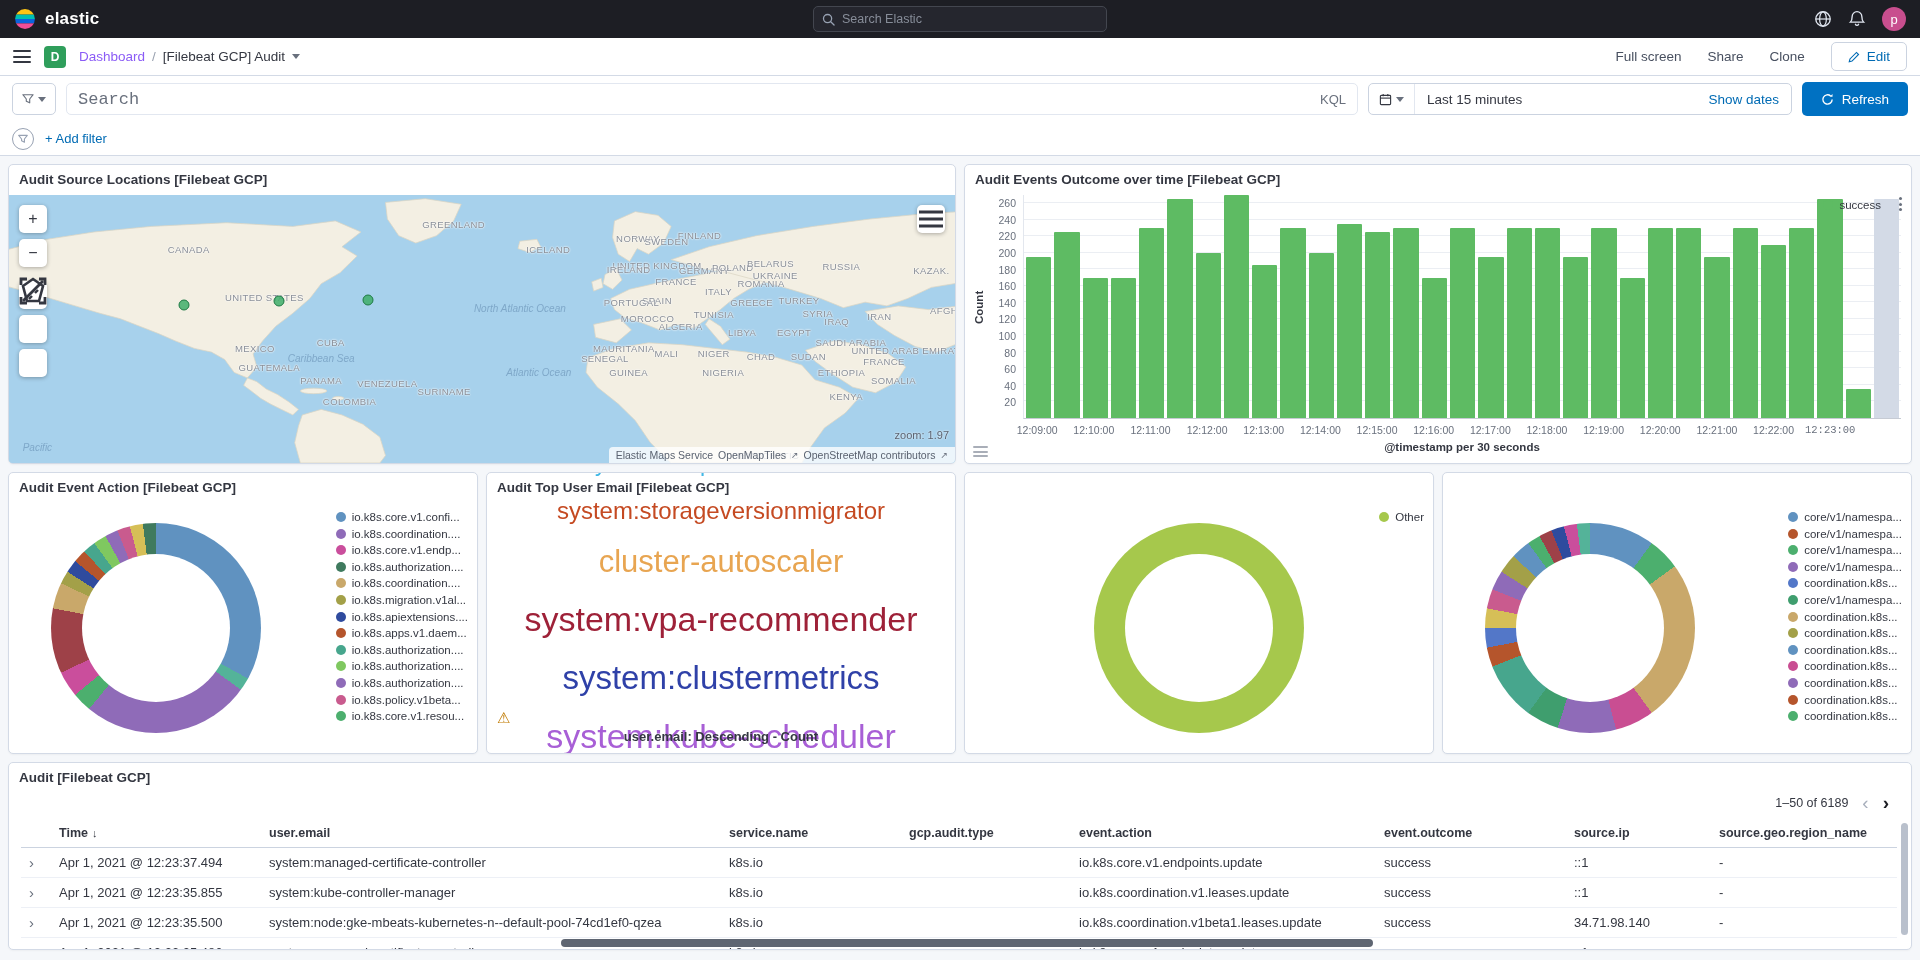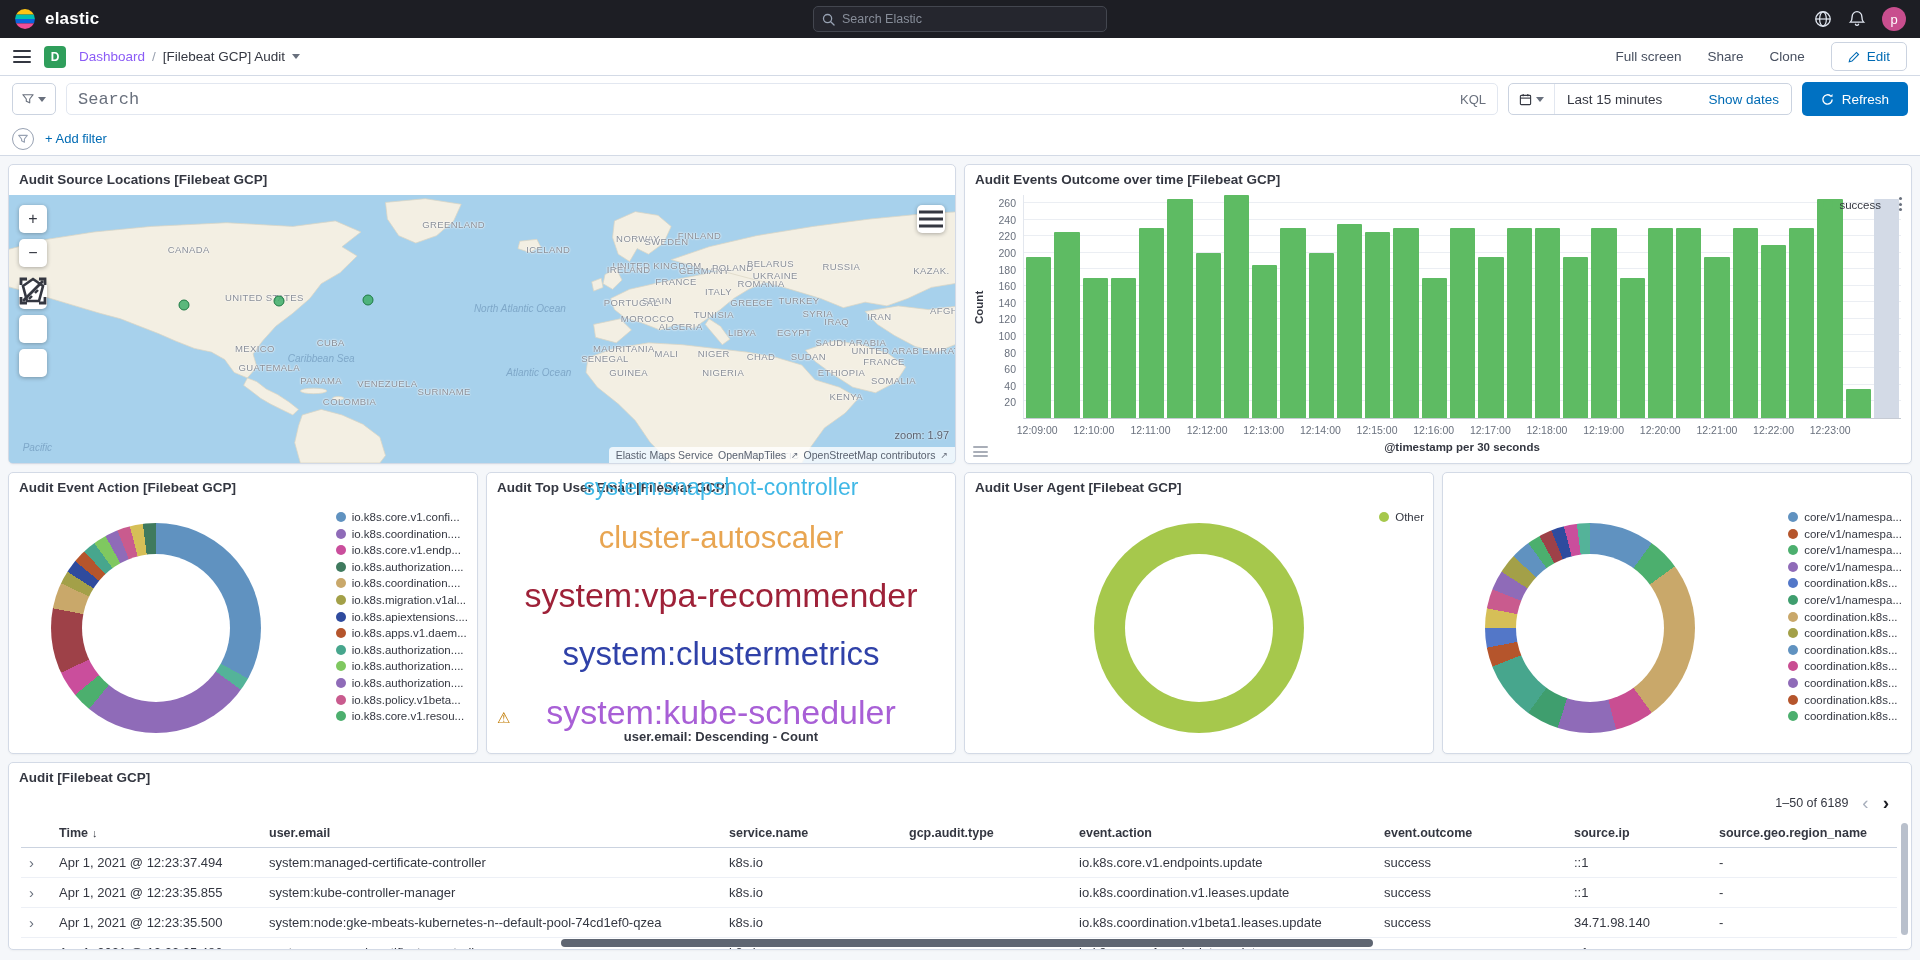--- a/index.html
+++ b/index.html
@@ -30,21 +30,21 @@
   .nav-link{cursor:pointer}
   .edit-btn{display:flex;gap:7px;align-items:center;border:1px solid #CBD3E0;border-radius:5px;padding:6px 16px;color:#006BB4;font-weight:500;cursor:pointer;background:#fff}
 
   
   .querybar{height:46px;background:#fff;display:flex;align-items:center;padding:0 12px;gap:10px}
   .sq-btn{width:44px;height:32px;border:1px solid #CBD3E0;border-radius:5px;display:flex;align-items:center;justify-content:center;gap:4px;cursor:pointer;background:#fff}
   .search-field{flex:1;height:32px;border:1px solid #E2E7F0;border-radius:5px;display:flex;align-items:center;padding:0 11px;gap:8px;background:#fff}
   .qinput{flex:1;border:0;outline:0;font-size:17px;color:#343741;font-family:Liberation Mono, monospace}
   .qinput::placeholder{color:#69707D}
   .kql{color:#69707D;font-size:13px;cursor:pointer}
-  .timepicker{width:284px;height:32px;border:1px solid #CBD3E0;border-radius:5px;display:flex;align-items:center;background:#fff}
+  .timepicker{width:424px;height:32px;border:1px solid #CBD3E0;border-radius:5px;display:flex;align-items:center;background:#fff}
   .tp-cal{width:46px;height:100%;border-right:1px solid #E2E7F0;display:flex;align-items:center;justify-content:center;gap:4px;cursor:pointer}
   .tp-text{padding:0 12px;font-size:13.5px;color:#343741}
   .tp-showdates{margin-left:auto;padding-right:12px;color:#006BB4;font-size:13.5px;font-weight:500;cursor:pointer}
   .refresh-btn{height:34px;min-width:106px;background:#0071C2;color:#fff;border:0;border-radius:5px;display:flex;align-items:center;justify-content:center;gap:8px;font-size:13.5px;font-weight:500;cursor:pointer;font-family:inherit}
   .filterbar{height:34px;background:#fff;border-bottom:1px solid #D3DAE6;display:flex;align-items:center;padding:0 12px;gap:11px}
   .filter-circle{width:22px;height:22px;border-radius:50%;border:1.6px solid #98A2B3;display:flex;align-items:center;justify-content:center;cursor:pointer}
   .add-filter{color:#006BB4;font-size:13px;cursor:pointer}
 
   
   .dash{height:802px;padding:8px;display:grid;grid-template-columns:repeat(4,1fr);grid-template-rows:300px 282px 1fr;gap:8px}
@@ -441,21 +441,21 @@
           <div class="xtick" style="left: 27.4194%;">12:13:00</div>
           <div class="xtick" style="left: 33.871%;">12:14:00</div>
           <div class="xtick" style="left: 40.3226%;">12:15:00</div>
           <div class="xtick" style="left: 46.7742%;">12:16:00</div>
           <div class="xtick" style="left: 53.2258%;">12:17:00</div>
           <div class="xtick" style="left: 59.6774%;">12:18:00</div>
           <div class="xtick" style="left: 66.129%;">12:19:00</div>
           <div class="xtick" style="left: 72.5806%;">12:20:00</div>
           <div class="xtick" style="left: 79.0323%;">12:21:00</div>
           <div class="xtick" style="left: 85.4839%;">12:22:00</div>
-          <div class="xtick" style="left: 91.9355%;">12:23:00</div>
+          <div class="xtick" style="left: 91.9355%; font-family: Liberation Mono, monospace;">12:23:00</div>
         </div>
       <div class="hist-xtitle">@timestamp per 30 seconds</div>
     </div>
     <div class="hist-legend">
       <span class="dot" id="hist-legend-dot" style="width: 10px; height: 10px; background: rgb(94, 187, 99);"></span>
       <span>success</span>
     </div>
     <span class="kebab">
         <i></i>
         <i></i>
@@ -526,31 +526,31 @@
             <span>io.k8s.core.v1.resou...</span>
           </div>
         </div>
     </div>
   </div>
 
   <div class="panel">
     <div class="panel-title">Audit Top User Email [Filebeat GCP]</div>
     <div class="tags" id="tagcloud">
         <span class="tag" style="color: rgb(64, 184, 230); font-size: 23px;">system:snapshot-controller</span>
+        <span class="tag" style="color: rgb(197, 74, 34); font-size: 24px;">system:storageversionmigrator</span>
         <span class="tag" style="color: rgb(232, 165, 81); font-size: 31px;">cluster-autoscaler</span>
         <span class="tag" style="color: rgb(158, 33, 56); font-size: 34px;">system:vpa-recommender</span>
         <span class="tag" style="color: rgb(47, 65, 168); font-size: 33px;">system:clustermetrics</span>
         <span class="tag" style="color: rgb(168, 95, 214); font-size: 34px;">system:kube-scheduler</span>
       </div>
     <span class="warn-icon">⚠</span>
     <div class="tag-footer">user.email: Descending - Count</div>
   </div>
 
   <div class="panel">
-    <div class="panel-title">Audit User Agent [Filebeat GCP]</div>
     <div class="pie-body">
       <div class="donut donut-center" id="donut-user-agent" style="background: conic-gradient(rgb(166, 200, 76) 0%, rgb(166, 200, 76) 100%);"></div>
       <div class="pie-legend" id="legend-user-agent">
           <div class="legend-item">
             <span class="legend-dot" style="background: rgb(166, 200, 76);"></span>
             <span>Other</span>
           </div>
         </div>
     </div>
   </div>

